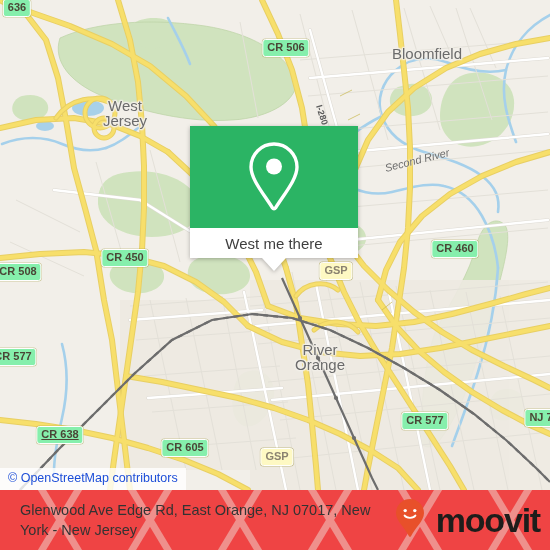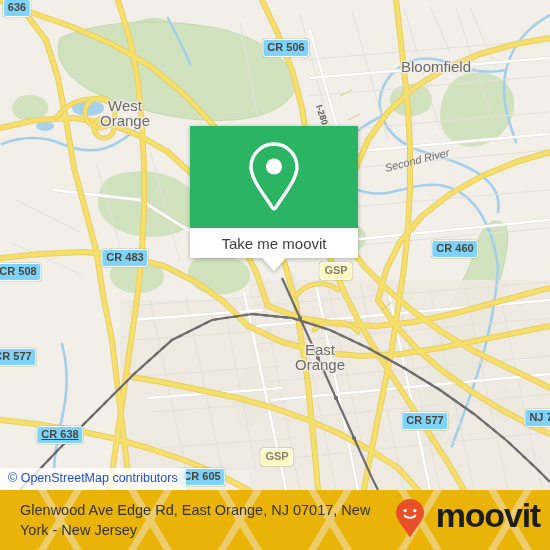--- a/index.html
+++ b/index.html
@@ -34,21 +34,21 @@
       1px 1px 1.4px #f2efe9, -1px -1px 1.4px #f2efe9,
       1px -1px 1.4px #f2efe9, -1px 1px 1.4px #f2efe9;
     transform: translate(-50%, -50%);
     pointer-events: none;
   }
 
   
   .shield {
     position: absolute;
     transform: translate(-50%, -50%);
-    background: #7dd3fc;
+    background: #86efac;
     border: 1.6px solid #ffffff;
     border-radius: 3px;
     color: #4a4636;
     font-size: 11px;
     font-weight: bold;
     line-height: 11px;
     padding: 2px 4px 3px 4px;
     white-space: nowrap;
     box-shadow: 0 0 0 0.5px rgba(160,150,60,.45);
   }
@@ -127,21 +127,21 @@
     border-left: 12px solid transparent;
     border-right: 12px solid transparent;
     border-top: 13px solid #ffffff;
   }
 
   
   .footer {
     position: absolute;
     left: 0; top: 490px;
     width: 550px; height: 60px;
-    background: #eab308;
+    background: #ef4444;
     overflow: hidden;
   }
   .footer-watermark {
     position: absolute; left: 0; top: 0;
     width: 550px; height: 60px;
     opacity: .45;
   }
   .footer-inner {
     position: relative;
     width: 550px; height: 60px;
@@ -152,21 +152,21 @@
   .footer-text {
     flex: 1 1 auto;
     color: #333333;
     font-size: 14.5px;
     line-height: 20px;
     max-width: 405px;
   }
   .brand {
     flex: 0 0 auto;
     display: flex;
-    align-items: flex-start;
+    align-items: center;
     gap: 11px;
     margin-left: 2px;
   }
   .brand-wordmark {
     color: #1d1d1b;
     font-size: 34px;
     line-height: 34px;
     font-weight: bold;
     letter-spacing: -1.2px;
   }
@@ -398,57 +398,57 @@
       </g>
 
       <g stroke="#c9b84f" stroke-width="1" opacity=".7">
         <path d="M340,96 L352,90"></path>
           <path d="M348,120 L360,114"></path>
         <path d="M382,310 L392,302"></path>
       </g>
     </svg>
 
     <div class="place-label" style="left:125px; top:113px;">West
-Orange</div>
-    <div class="place-label" style="left:436px; top:53px;margin-top:13px;">Bloomfield</div>
-    <div class="place-label" style="left:320px; top:357px;">East
+Jersey</div>
+    <div class="place-label" style="left:427px; top:53px;">Bloomfield</div>
+    <div class="place-label" style="left:320px; top:357px;">River
 Orange</div>
 
     <div class="river-label" style="left:418px; top:168px; transform:translate(-50%,-50%) rotate(-14deg);">Second River</div>
     <div class="hwy-label" style="left:329px; top:105px; transform:translate(-50%,-50%) rotate(72deg);">I-280</div>
 
     <div class="shield" style="left:17px;  top:8px;">636</div>
     <div class="shield" style="left:286px; top:48px;">CR 506</div>
-    <div class="shield" style="left:125px; top:258px;">CR 483</div>
+    <div class="shield" style="left:125px; top:258px;">CR 450</div>
     <div class="shield" style="left:18px;  top:272px;">CR 508</div>
     <div class="shield" style="left:455px; top:249px;">CR 460</div>
     <div class="shield" style="left:13px;  top:357px;">CR 577</div>
     <div class="shield" style="left:60px;  top:435px;text-decoration:underline;">CR 638</div>
-    <div class="shield" style="left:202px; top:448px;margin-top:29px;">CR 605</div>
+    <div class="shield" style="left:185px; top:448px;">CR 605</div>
     <div class="shield" style="left:425px; top:421px;">CR 577</div>
     <div class="shield gsp" style="left:336px; top:271px;">GSP</div>
     <div class="shield gsp" style="left:277px; top:457px;">GSP</div>
     <div class="shield" style="left:541px; top:418px;">NJ 7</div>
 
     <div class="attribution">© OpenStreetMap contributors</div>
   </div>
 
   <div class="popup">
     <div class="popup-head">
       <span>
         <svg width="56" height="72" viewBox="0 0 56 72" aria-hidden="true">
           <path d="M28 3 C15.3 3 5 13.3 5 26 C5 38 17 52 26.4 66.8
                    C27.2 68 28.8 68 29.6 66.8 C39 52 51 38 51 26
                    C51 13.3 40.7 3 28 3 Z" fill="none" stroke="#ffffff" stroke-width="3.4" stroke-linejoin="round"></path>
           <circle cx="28" cy="25.5" r="8" fill="#ffffff"></circle>
         </svg>
       </span>
     </div>
     <div class="popup-body">
-      <span class="popup-label">Take me moovit</span>
+      <span class="popup-label">West me there</span>
     </div>
     <div class="popup-tail"></div>
   </div>
 
   <div class="footer">
     <svg class="footer-watermark" width="550" height="60" viewBox="0 0 550 60">
       <g stroke="#efece4" stroke-width="7" fill="none">
         <path d="M30,-20 L90,80"></path>
           <path d="M120,-20 L180,80"></path>
         <path d="M210,-20 L270,80"></path>

